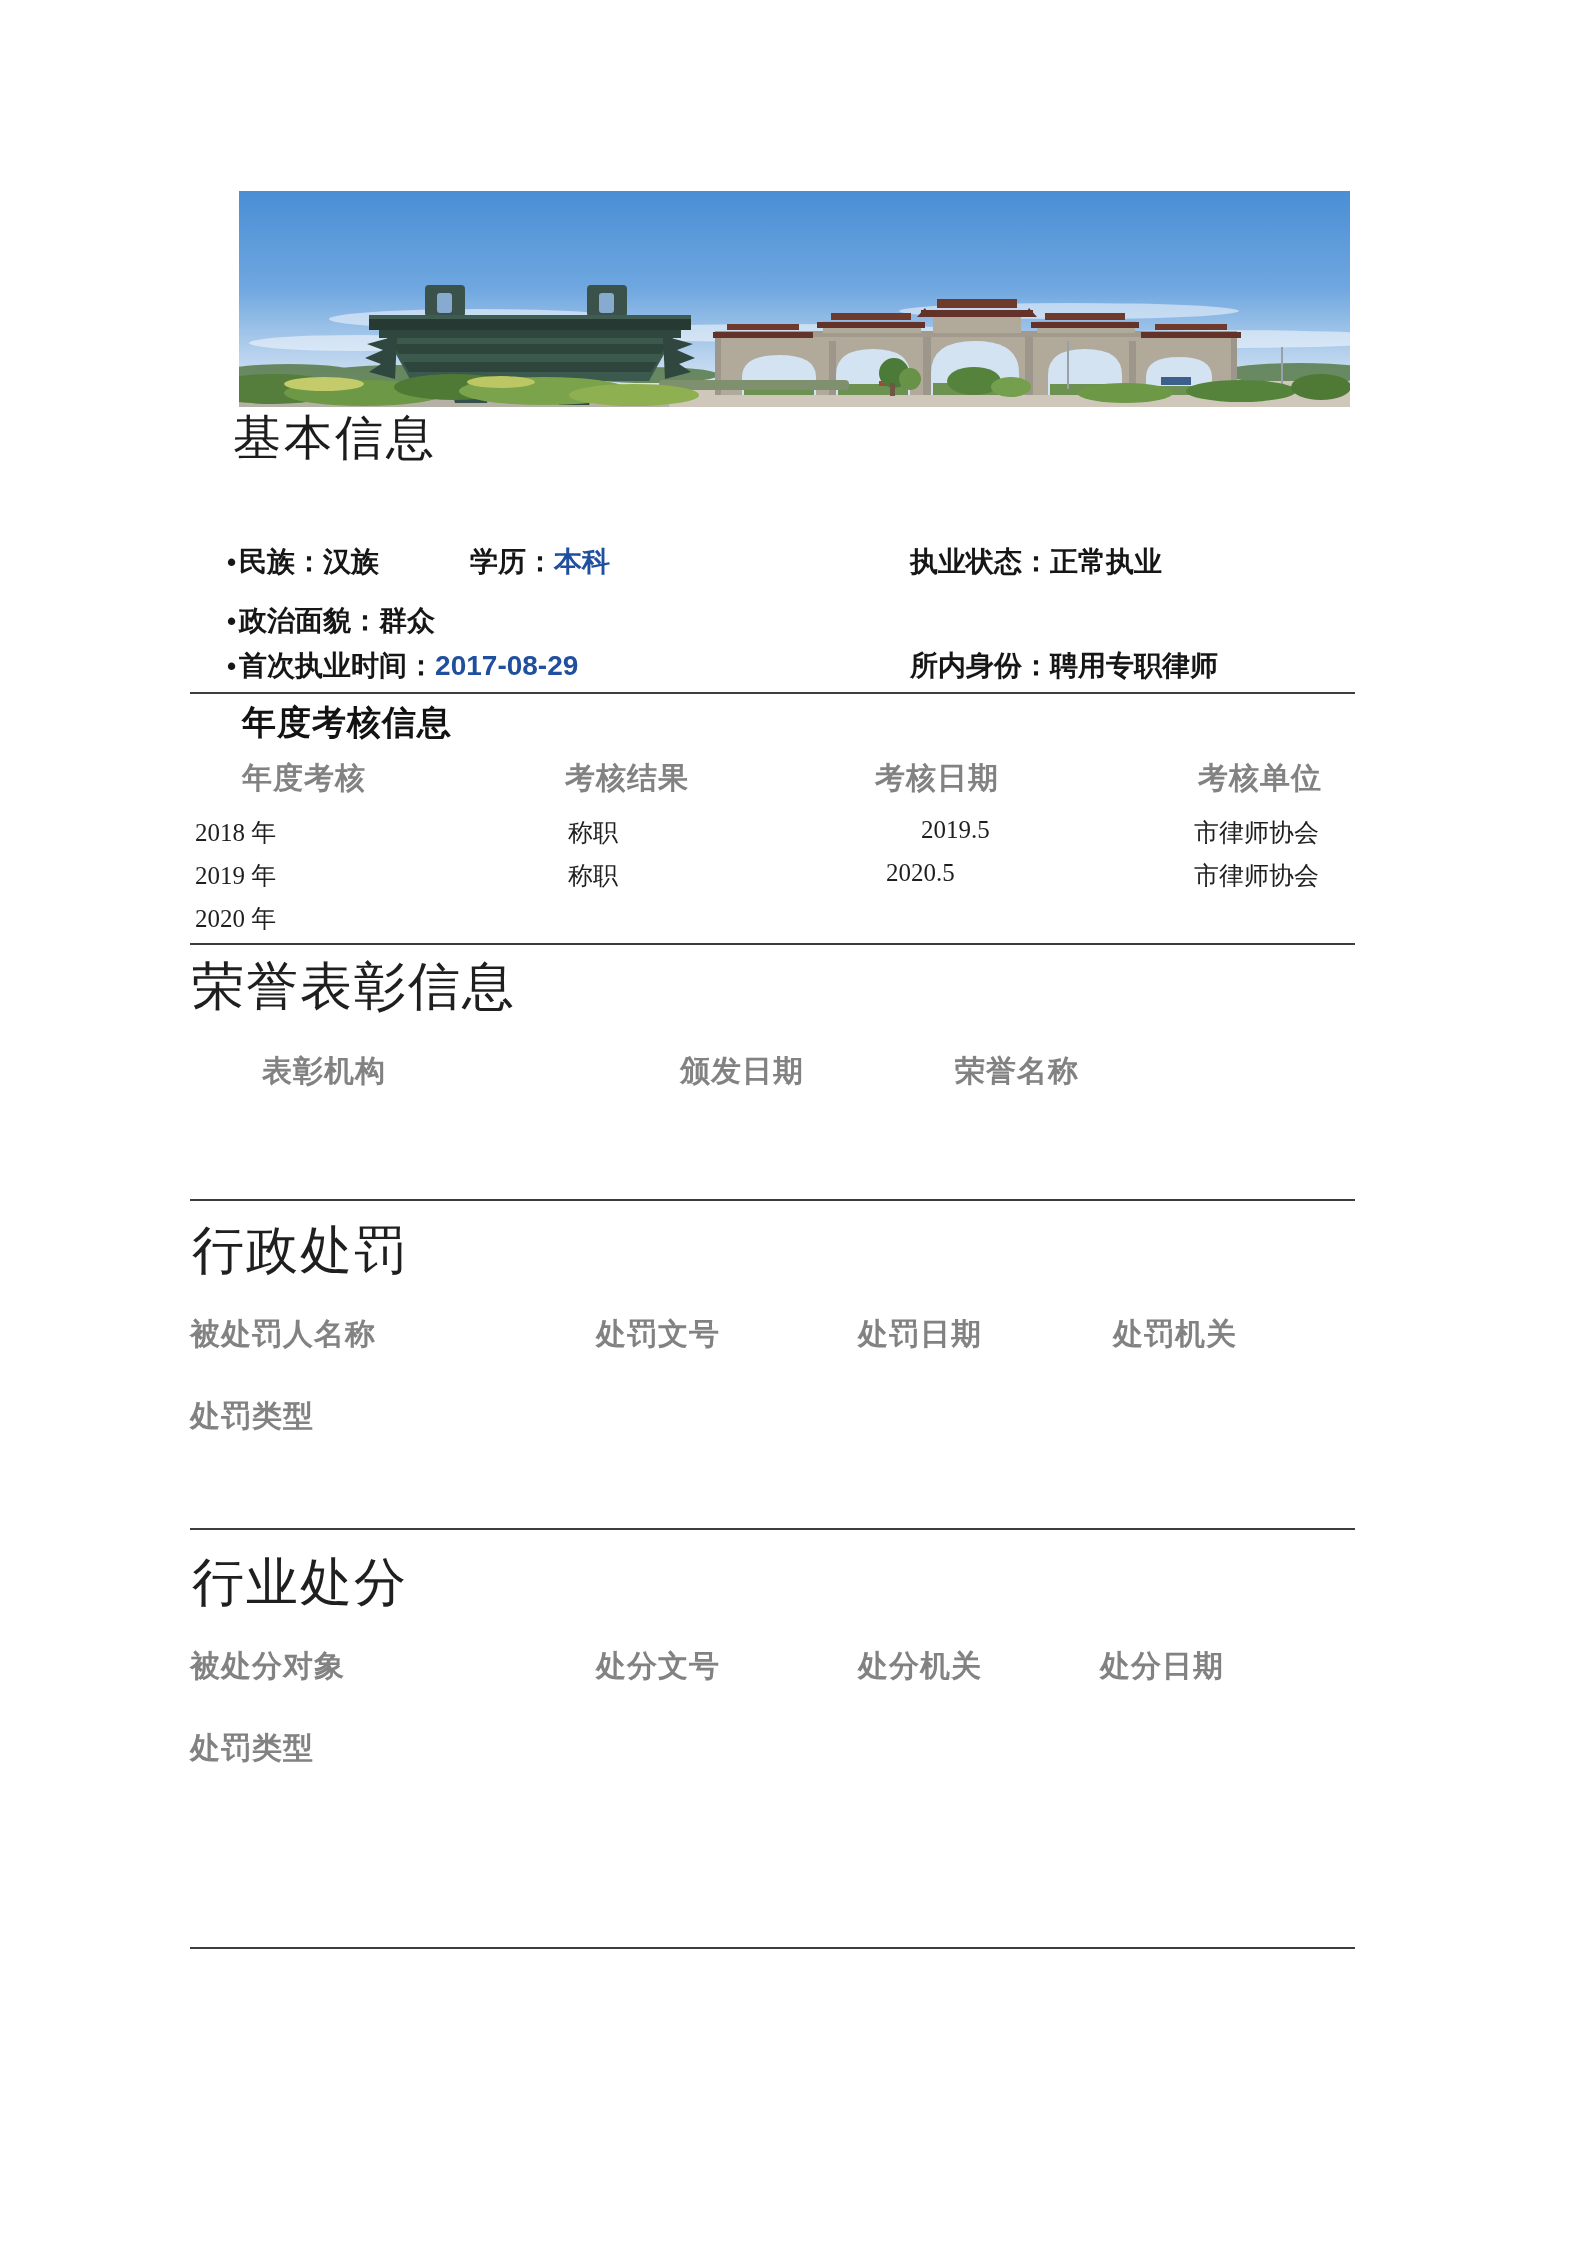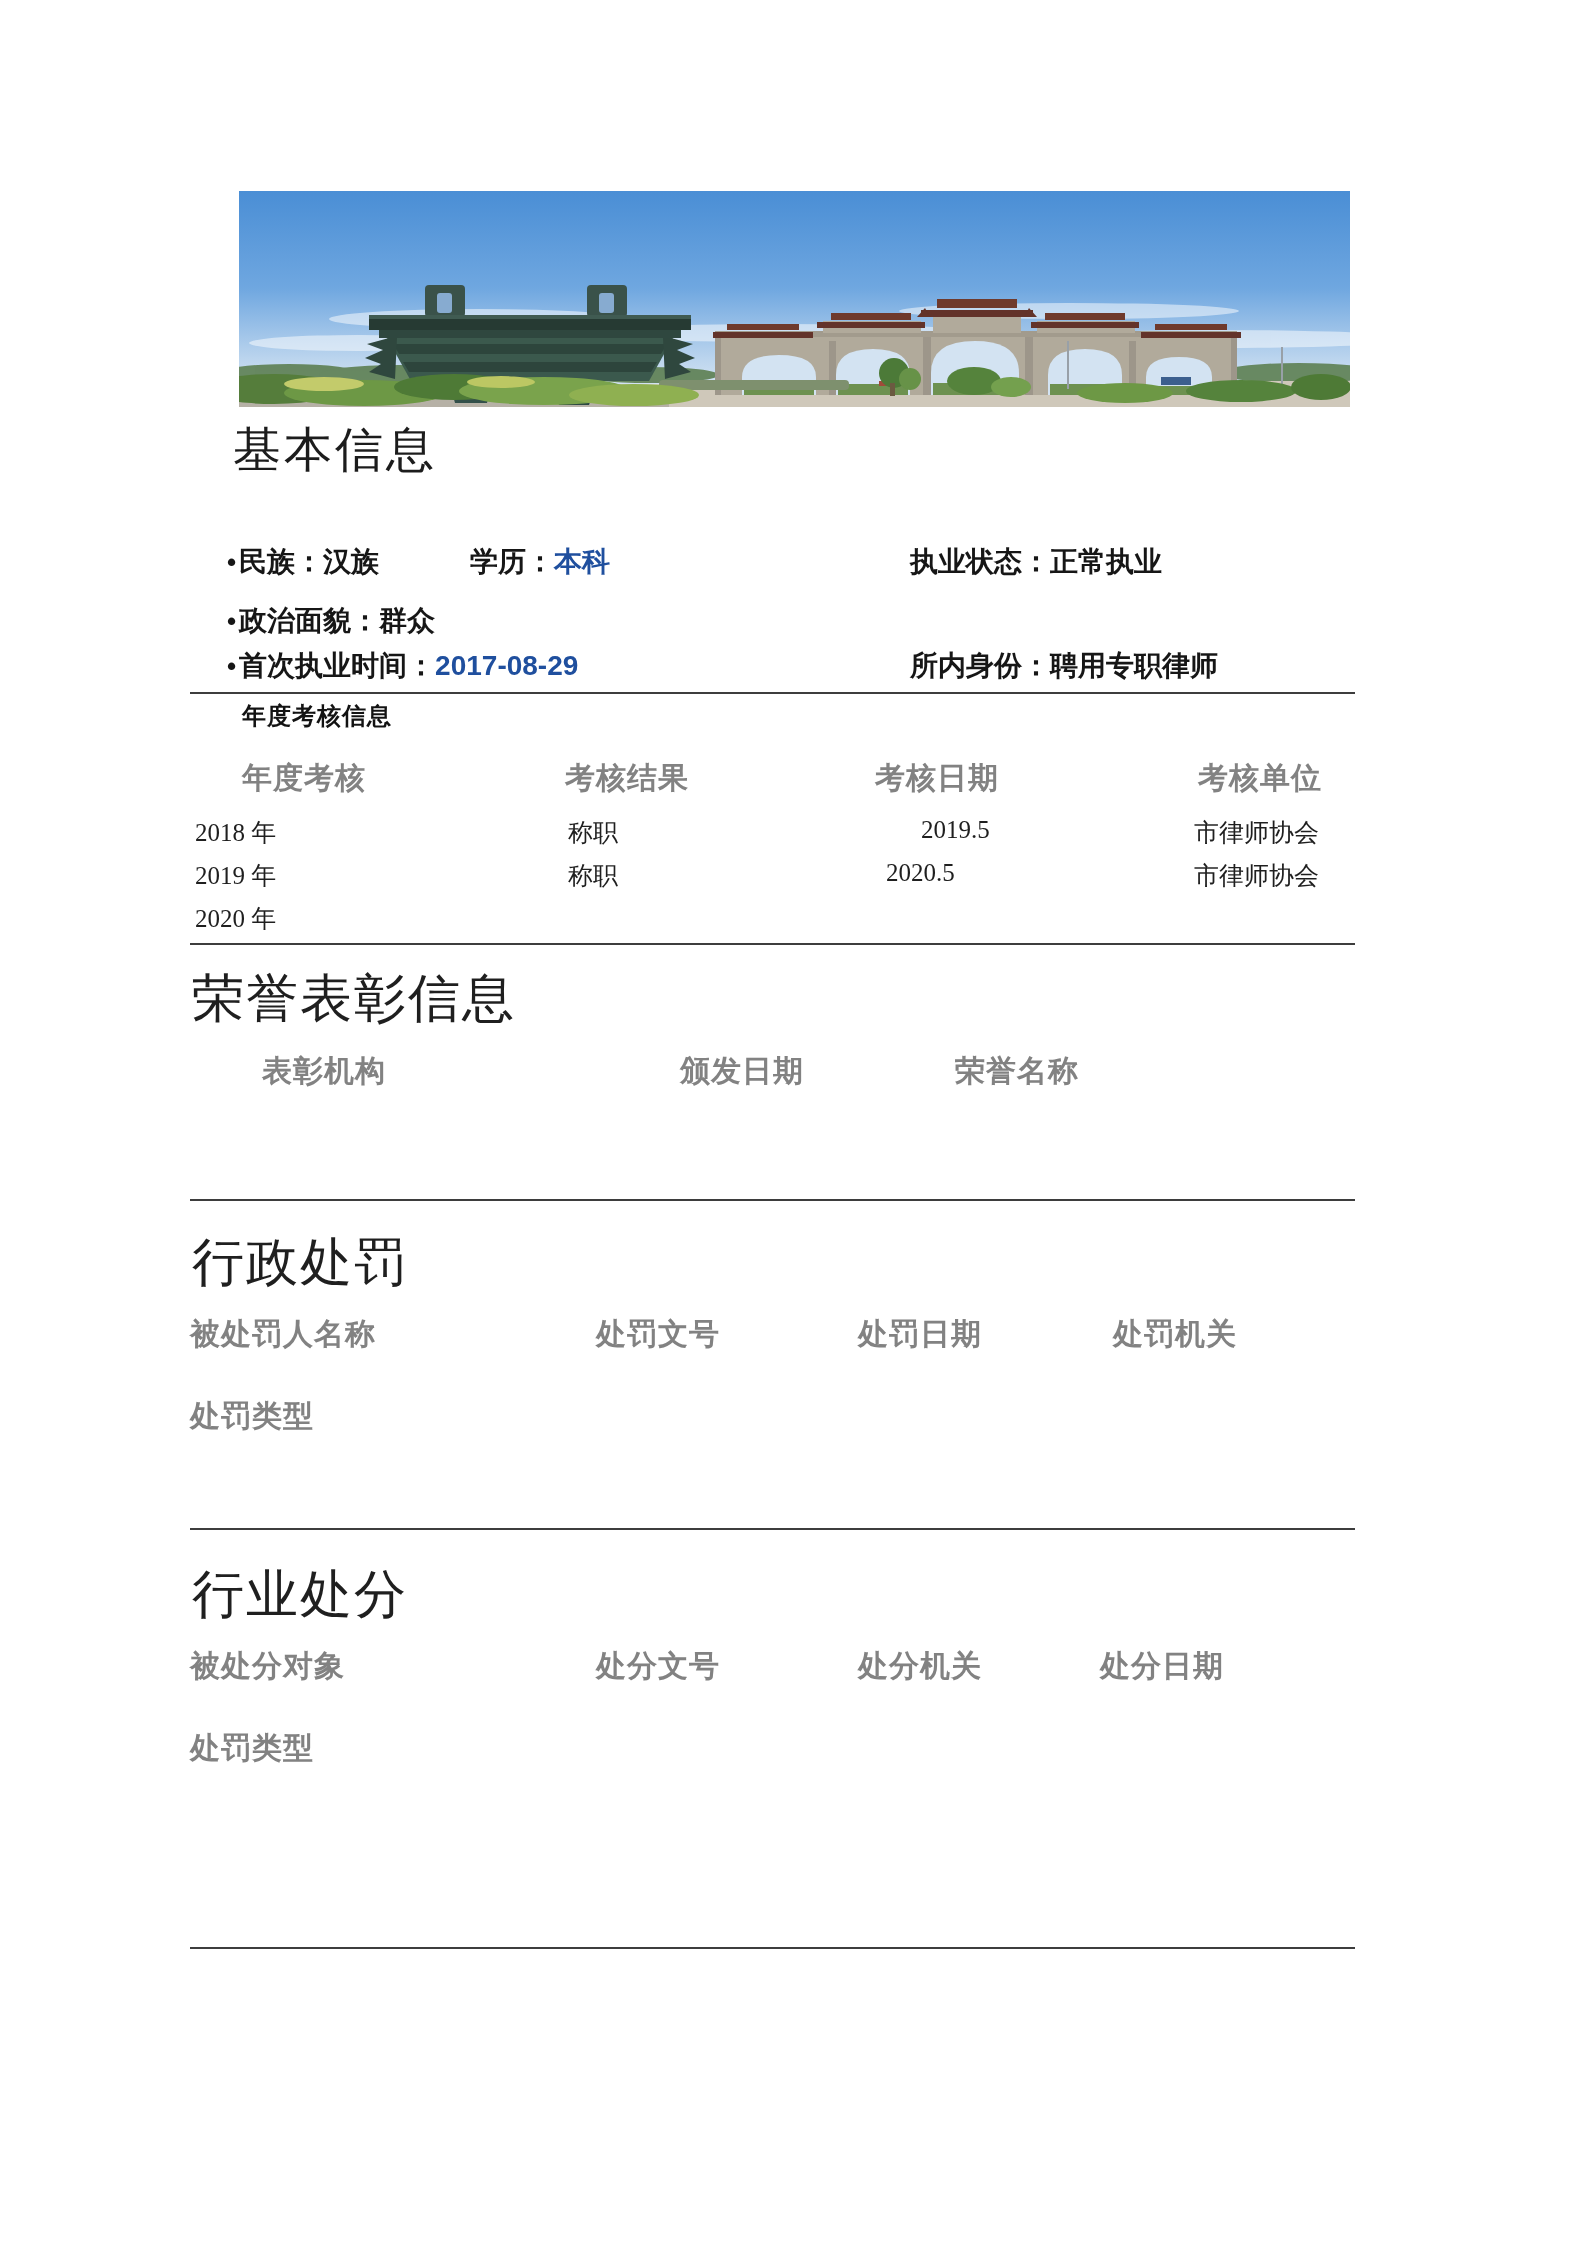--- a/index.html
+++ b/index.html
@@ -1,27 +1,27 @@
 <!DOCTYPE html>
 <html><head>
 <meta charset="utf-8">
 <style>
   html,body{margin:0;padding:0;background:#ffffff;}
   #page{position:relative;width:1587px;height:2245px;background:#ffffff;overflow:hidden;
         font-family:"Liberation Sans","DejaVu Sans",sans-serif;}
   .abs{position:absolute;white-space:nowrap;}
-  .serif{font-family:"Liberation Serif","DejaVu Serif",serif;margin-top:12px;}
+  .serif{font-family:"Liberation Serif","DejaVu Serif",serif;}
   .h1{font-size:48px;color:#1c1c1c;letter-spacing:3px;}
   .h2{font-size:52px;color:#1f1f1f;letter-spacing:2px;}
   .srow{font-size:28px;font-weight:700;color:#161616;}
   .srow .bullet{font-size:26px;margin-right:3px;}
   .val{color:#161616;}
   .blue{color:#1f4f9e;}
   .gap{margin-right:18px;}
-  .subt{font-size:24px;font-weight:700;color:#121212;letter-spacing:1px;}
+  .subt{font-size:34px;font-weight:700;color:#121212;letter-spacing:1px;}
   .ghead{font-size:30px;font-weight:700;color:#828282;letter-spacing:1px;}
   .cell{font-family:"Liberation Serif","DejaVu Serif",serif;font-size:25px;color:#1f1f1f;text-align:right;}
   .rule{width:1165px;height:2px;background:#3d3d3d;}
 </style>
 </head>
 <body>
 
 <div id="page">
 
   <svg class="abs" style="left:239px;top:191px" width="1111" height="216" viewBox="0 0 1111 216" role="img">

